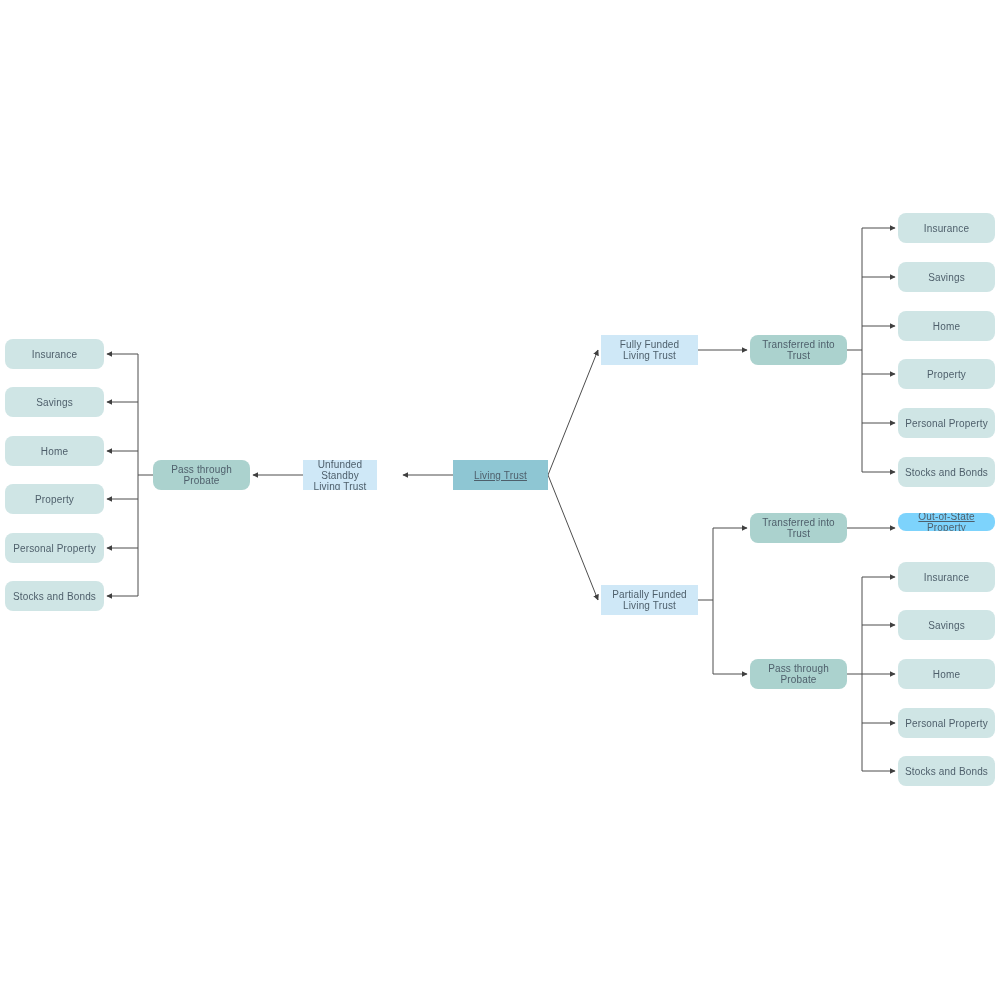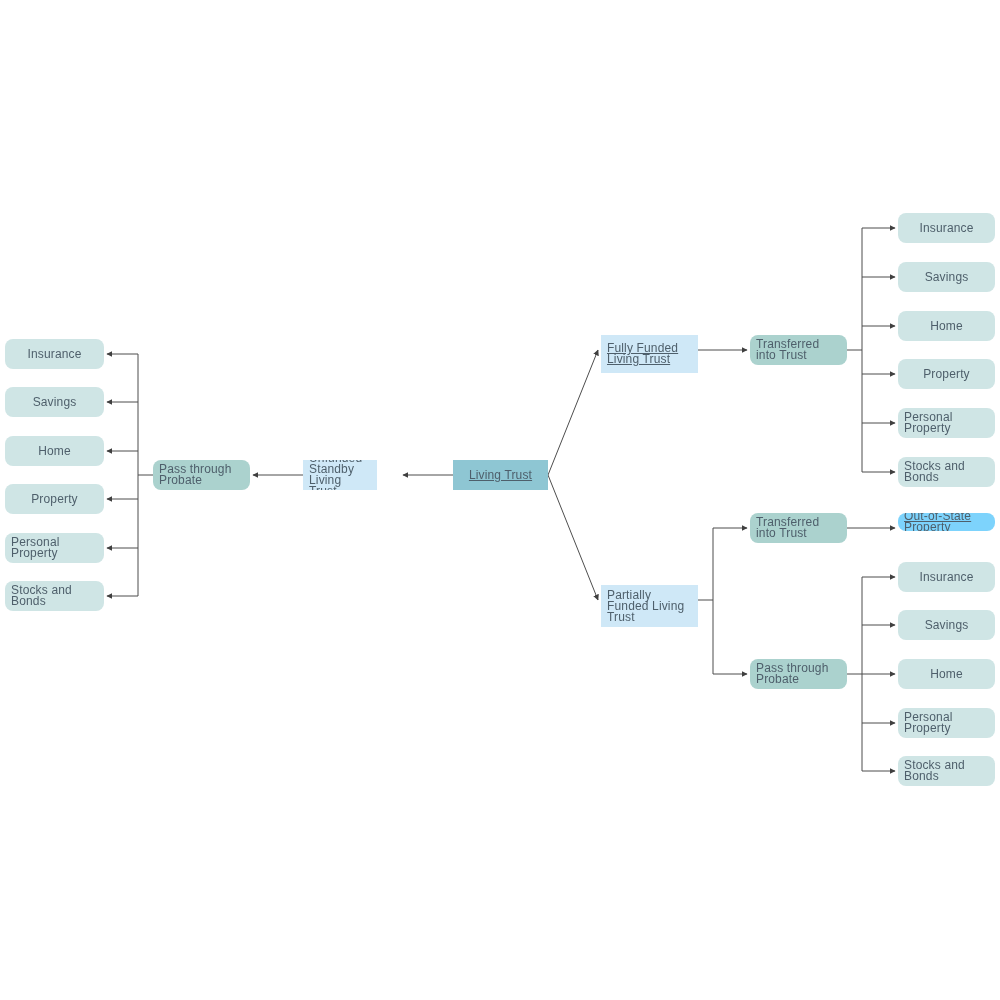--- a/index.html
+++ b/index.html
@@ -26,22 +26,22 @@
     width: 1000px;
     height: 1000px;
     pointer-events: none;
   }
   .node {
     position: absolute;
     box-sizing: border-box;
     display: flex;
     align-items: center;
     justify-content: center;
-    text-align: left;
-    font-size: 12px;
+    text-align: center;
+    font-size: 10px;
     line-height: 11px;
     color: #4e5f6b;
     letter-spacing: 0.15px;
     padding: 8px 6px;
     overflow: hidden;
   }
   .shape-round { border-radius: 8px; }
   .shape-rect  { border-radius: 0px; }
 </style>
 </head>
@@ -111,21 +111,21 @@
       </div>
       <div class="node shape-round" style="left: 5px; top: 484px; width: 99px; height: 30px; background: rgb(207, 229, 229);">
         <span>Property</span>
       </div>
       <div class="node shape-round" style="left: 5px; top: 533px; width: 99px; height: 30px; background: rgb(207, 229, 229);">
         <span>Personal Property</span>
       </div>
       <div class="node shape-round" style="left: 5px; top: 581px; width: 99px; height: 30px; background: rgb(207, 229, 229);">
         <span>Stocks and Bonds</span>
       </div>
-      <div class="node shape-rect" style="left: 601px; top: 335px; width: 97px; height: 38px; background: rgb(207, 232, 247); text-decoration: underline;">
+      <div class="node shape-rect" style="left: 601px; top: 335px; width: 97px; height: 30px; background: rgb(207, 232, 247);">
         <span>Fully Funded Living Trust</span>
       </div>
       <div class="node shape-round" style="left: 750px; top: 335px; width: 97px; height: 30px; background: rgb(171, 210, 206);">
         <span>Transferred into Trust</span>
       </div>
       <div class="node shape-round" style="left: 898px; top: 213px; width: 97px; height: 30px; background: rgb(207, 229, 229);">
         <span>Insurance</span>
       </div>
       <div class="node shape-round" style="left: 898px; top: 262px; width: 97px; height: 30px; background: rgb(207, 229, 229);">
         <span>Savings</span>
@@ -135,21 +135,21 @@
       </div>
       <div class="node shape-round" style="left: 898px; top: 359px; width: 97px; height: 30px; background: rgb(207, 229, 229);">
         <span>Property</span>
       </div>
       <div class="node shape-round" style="left: 898px; top: 408px; width: 97px; height: 30px; background: rgb(207, 229, 229);">
         <span>Personal Property</span>
       </div>
       <div class="node shape-round" style="left: 898px; top: 457px; width: 97px; height: 30px; background: rgb(207, 229, 229);">
         <span>Stocks and Bonds</span>
       </div>
-      <div class="node shape-rect" style="left: 601px; top: 585px; width: 97px; height: 42px; background: rgb(207, 232, 247);">
+      <div class="node shape-rect" style="left: 601px; top: 585px; width: 97px; height: 30px; background: rgb(207, 232, 247);">
         <span>Partially Funded Living Trust</span>
       </div>
       <div class="node shape-round" style="left: 750px; top: 513px; width: 97px; height: 30px; background: rgb(171, 210, 206);">
         <span>Transferred into Trust</span>
       </div>
       <div class="node shape-round" style="left: 750px; top: 659px; width: 97px; height: 30px; background: rgb(171, 210, 206);">
         <span>Pass through Probate</span>
       </div>
       <div class="node shape-round" style="left: 898px; top: 513px; width: 97px; height: 18px; background: #7dd3fc; text-decoration: underline;">
         <span>Out-of-State Property</span>

